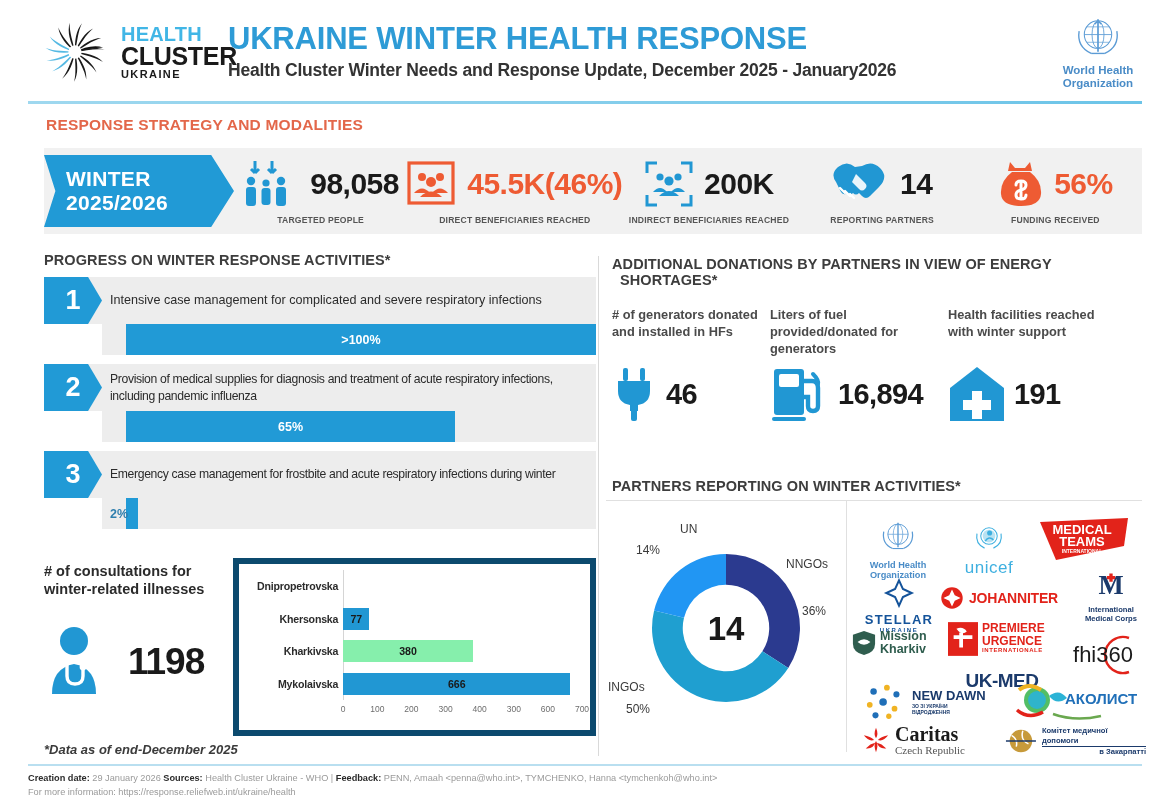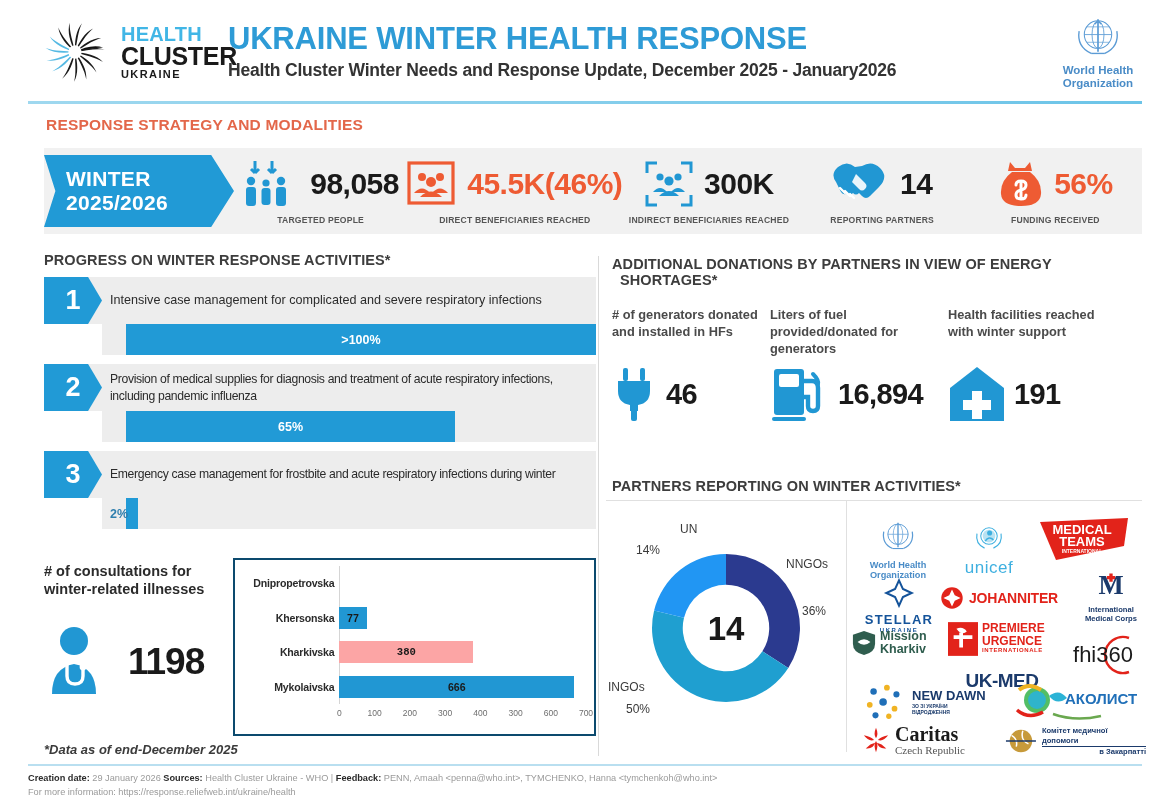--- a/index.html
+++ b/index.html
@@ -69,21 +69,21 @@
   .bar-fill .pct { font-size: 12.5px; font-weight: 700; color: #fff; }
   .bar-fill.tiny { justify-content: flex-start; }
   .bar-out-lbl { position: absolute; left: 8px; top: 0; height: 31px; display: flex; align-items: center; font-size: 12.5px; font-weight: 700; color: #2f7fae; }
 
   
   .consult { position: absolute; left: 44px; top: 558px; width: 552px; display: flex; }
   .consult-left { width: 205px; padding-top: 4px; }
   .consult-title { font-size: 14.5px; font-weight: 700; color: #2b2b2b; line-height: 1.25; }
   .consult-figure { display: flex; align-items: center; gap: 6px; margin-top: 26px; }
   .consult-num { font-size: 37px; font-weight: 800; color: #1a1a1a; letter-spacing: -1px; }
-  .chart-box { width: 392px; height: 178px; border: 2px solid #0c4a6e; background: #fff; position: relative; }
+  .chart-box { width: 392px; height: 178px; border: 6px solid #0c4a6e; background: #fff; position: relative; }
   .bars-area { position: absolute; left: 0; top: 6px; right: 8px; bottom: 30px; }
   .brow { height: 25%; display: flex; align-items: center; }
   .brow-lbl { width: 104px; text-align: right; font-size: 10.6px; font-weight: 700; color: #2b2b2b; padding-right: 5px; letter-spacing:-.2px;}
   .brow-bar-wrap { flex: 1; position: relative; height: 22px; }
   .brow-bar { height: 22px; background: #2197d3; display: flex; align-items: center; justify-content: center; }
   .brow-bar span { font-size: 10.6px; font-weight: 700; color: #1a1a1a; }
   .axis-line { position: absolute; left: 104px; top: 6px; bottom: 30px; width: 1px; background: #d5d5d5; }
   .axis { position: absolute; left: 104px; right: 8px; bottom: 8px; height: 20px; }
   .axis .tk { position: absolute; font-size: 8.5px; color: #6d6d6d; transform: translateX(-50%); top: 2px; }
   .note-star { position: absolute; left: 44px; top: 742px; font-size: 13px; font-style: italic; font-weight: 700; color: #3b3b3b; }
@@ -219,21 +219,21 @@
     <div class="kpi-row">
       <svg width="50" height="48" viewBox="0 0 50 48">
         <path d="M3 13 V3 H13 M37 3 H47 V13 M47 35 V45 H37 M13 45 H3 V35" fill="none" stroke="#2197d3" stroke-width="3" stroke-linecap="butt"></path>
         <circle cx="16" cy="17" r="3.6" fill="#2197d3"></circle>
           <circle cx="34" cy="17" r="3.6" fill="#2197d3"></circle>
         <circle cx="25" cy="21" r="4.6" fill="#2197d3"></circle>
         <path d="M9 32 q7 -8 14 0 Z" fill="#2197d3"></path>
           <path d="M27 32 q7 -8 14 0 Z" fill="#2197d3"></path>
         <path d="M15 36 q10 -10 20 0 Z" fill="#2197d3"></path>
       </svg>
-      <div class="kpi-val">300K</div>
+      <div class="kpi-val">200K</div>
     </div>
     <div class="kpi-lbl">INDIRECT BENEFICIARIES REACHED</div>
   </div>
 
   <div class="kpi">
     <div class="kpi-row">
       <svg width="58" height="48" viewBox="0 0 58 48">
         <path d="M30 6 q10 -6 18 2 q9 9 -1 19 l-9 9 q-4 4 -8 0 l-3 -3 q-3 3 -6 0 q-3 3 -6 0 q-3 3 -6 -1 L4 22 Q-2 14 6 7 q9 -7 17 0 z" fill="#2197d3"></path>
         <path d="M24 14 l9 9 q3 3 0 6 q-3 3 -6 0 l-7 -7" fill="#fff" opacity=".9"></path>
         <path d="M8 28 l5 5 M13 31 l5 5 M18 34 l4 4" stroke="#fff" stroke-width="2.4" fill="none" stroke-linecap="round"></path>
@@ -321,21 +321,21 @@
           <div class="brow-lbl">Khersonska</div>
           <div class="brow-bar-wrap">
             <div class="brow-bar" style="width: 11%; background: rgb(33, 151, 211);">
               <span>77</span>
             </div>
           </div>
         </div>
         <div class="brow">
           <div class="brow-lbl">Kharkivska</div>
           <div class="brow-bar-wrap">
-            <div class="brow-bar" style="width: 54.2857%; background: #fca5a5; font-family: Liberation Mono, monospace;">
+            <div class="brow-bar" style="width: 54.2857%; background: #86efac;">
               <span>380</span>
             </div>
           </div>
         </div>
         <div class="brow">
           <div class="brow-lbl">Mykolaivska</div>
           <div class="brow-bar-wrap">
             <div class="brow-bar" style="width: 95.1429%; background: rgb(33, 151, 211);">
               <span>666</span>
             </div>

